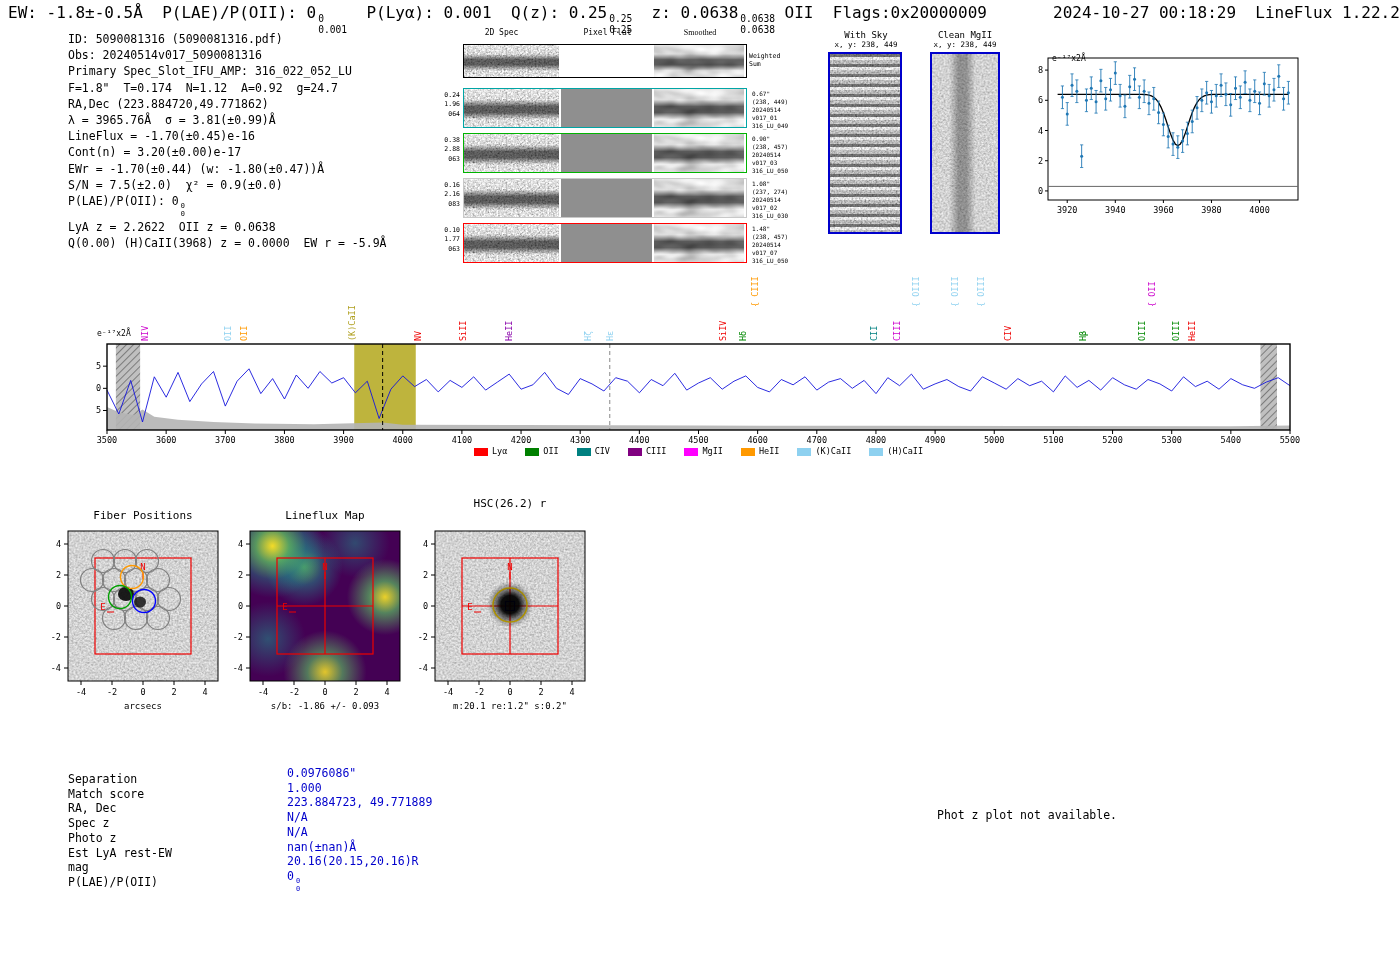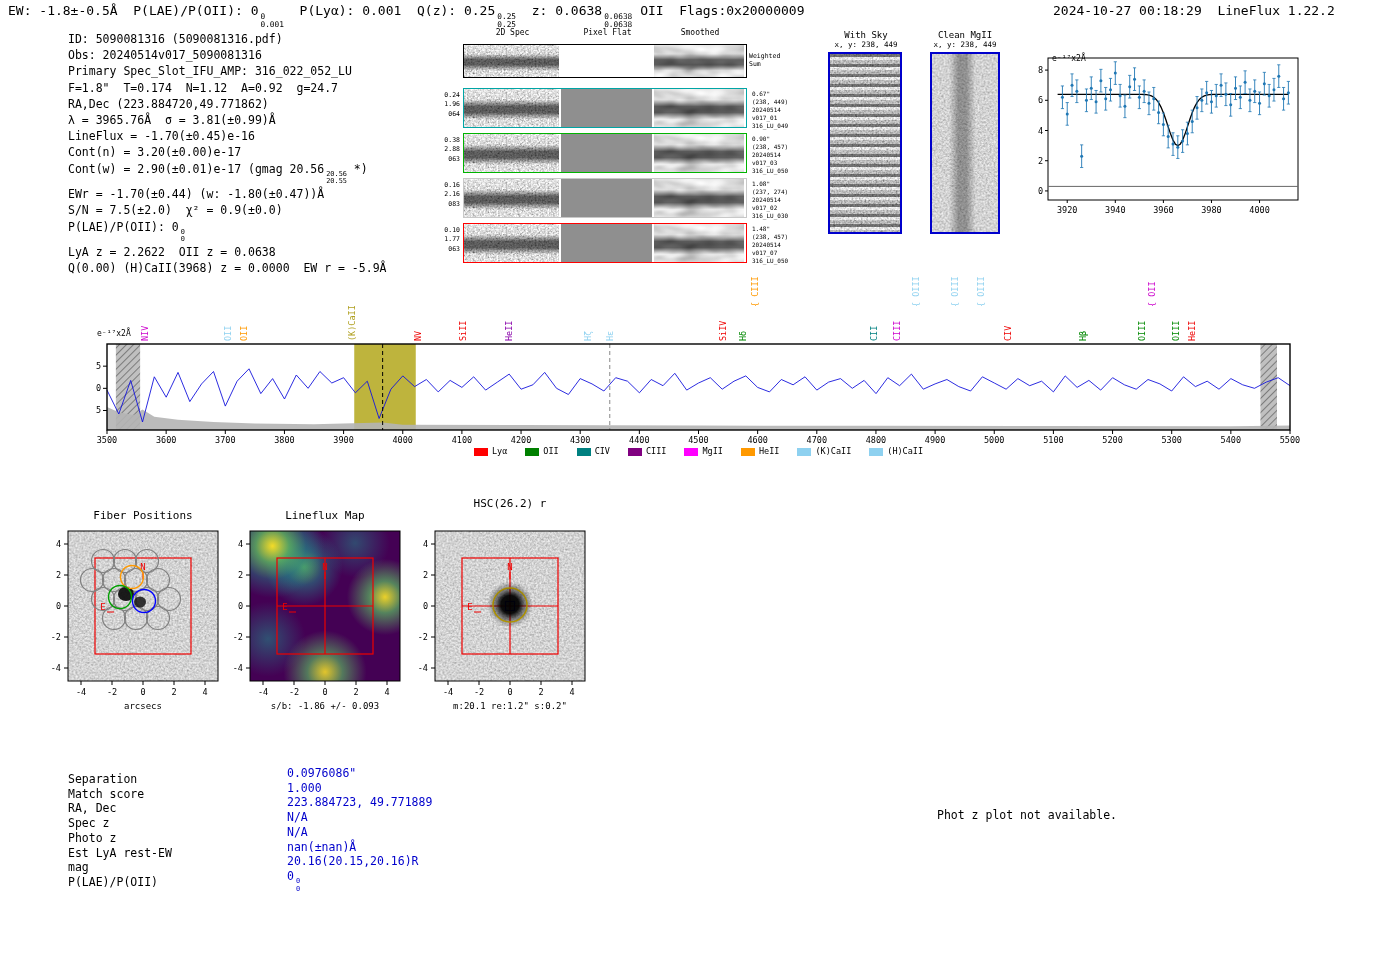--- a/index.html
+++ b/index.html
@@ -1,19 +1,19 @@
 <!DOCTYPE html>
 <html><head>
 <meta charset="utf-8">
 <style>
   html,body{margin:0;padding:0;background:#fff;}
   #page{position:relative;width:1400px;height:953px;background:#fff;overflow:hidden;
         font-family:"DejaVu Sans Mono","Liberation Mono",monospace;color:#000;}
   .abs{position:absolute;}
-  .hdr{font-size:13px;white-space:pre;}
+  .hdr{font-size:16px;white-space:pre;}
   #info-block{font-size:11.5px;line-height:16.2px;}
   .iline{white-space:pre;}
   .ss{display:inline-flex;flex-direction:column;vertical-align:-0.45em;line-height:1;font-size:0.6em;margin-left:2px;}
   .sst,.ssb{display:block;line-height:1.12;}
   .s2h{font-size:8px;}
   .s2w{font-size:6.5px;line-height:1.25;}
   .s2l{font-size:6.5px;line-height:1.45;}
   .s2r{font-size:6px;line-height:1.35;}
   .s2row{box-sizing:border-box;}
   .s2cell{overflow:hidden;position:absolute;}
@@ -56,32 +56,31 @@
 
   <div class="abs" id="info-block" style="left:68px;top:31px">
       <div class="iline">ID: 5090081316 (5090081316.pdf)</div>
       <div class="iline">Obs: 20240514v017_5090081316</div>
       <div class="iline">Primary Spec_Slot_IFU_AMP: 316_022_052_LU</div>
       <div class="iline">F=1.8"  T=0.174  N=1.12  A=0.92  g=24.7</div>
       <div class="iline">RA,Dec (223.884720,49.771862)</div>
       <div class="iline">λ = 3965.76Å  σ = 3.81(±0.99)Å</div>
       <div class="iline">LineFlux = -1.70(±0.45)e-16</div>
       <div class="iline">Cont(n) = 3.20(±0.00)e-17</div>
-      <div class="iline">Cont(w) = 2.90(±0.01)e-17 (gmag 20.56<span class="ss"><span class="sst">20.56</span><span class="ssb">20.55</span></span> *)</div>
       <div class="iline">EWr = -1.70(±0.44) (w: -1.80(±0.47))Å</div>
       <div class="iline">S/N = 7.5(±2.0)  χ² = 0.9(±0.0)</div>
       <div class="iline">P(LAE)/P(OII): 0<span class="ss"><span class="sst">0</span><span class="ssb">0</span></span></div>
       <div class="iline">LyA z = 2.2622  OII z = 0.0638</div>
       <div class="iline">Q(0.00) (H)CaII(3968) z = 0.0000  EW r = -5.9Å</div>
     </div>
 
   <div class="abs" id="spec2d" style="left:443px;top:28px;width:360px;height:244px">
-      <div class="s2h abs" style="left: 22px; top: 0px; width: 95px; text-align: center;">2D Spec</div>
+      <div class="s2h abs" style="left: 11px; top: 0px; width: 95px; text-align: center;">2D Spec</div>
       <div class="s2h abs" style="left: 119px; top: 0px; width: 91px; text-align: center;">Pixel Flat</div>
-      <div class="s2h abs" style="left: 212px; top: 0px; width: 90px; text-align: center;">Smoothed</div>
+      <div class="s2h abs" style="left: 212px; top: 0px; width: 90px; text-align: center; font-family: Liberation Serif, serif;">Smoothed</div>
       <div class="s2w abs" style="left: 306px; top: 24px; width: 44px;">Weighted Sum</div>
       <div class="abs s2row" style="left: 20px; top: 16px; width: 284px; height: 34px; border: 1.5px solid rgb(0, 0, 0);">
         <div class="s2cell" style="left: 0px; top: 0px; width: 95px; height: 100%;">
           <svg class="noiseSvg" viewBox="0 0 95 34" preserveAspectRatio="none">
             <rect x="0" y="0" width="95" height="34" filter="url(#fNoise)"></rect>
           </svg>
           <div class="band"></div>
         </div>
         <div class="s2cell" style="left: 97px; top: 0px; width: 91px; height: 100%; background: rgb(255, 255, 255);"></div>
         <div class="s2cell" style="left: 190px; top: 0px; width: 90px; height: 100%;">

